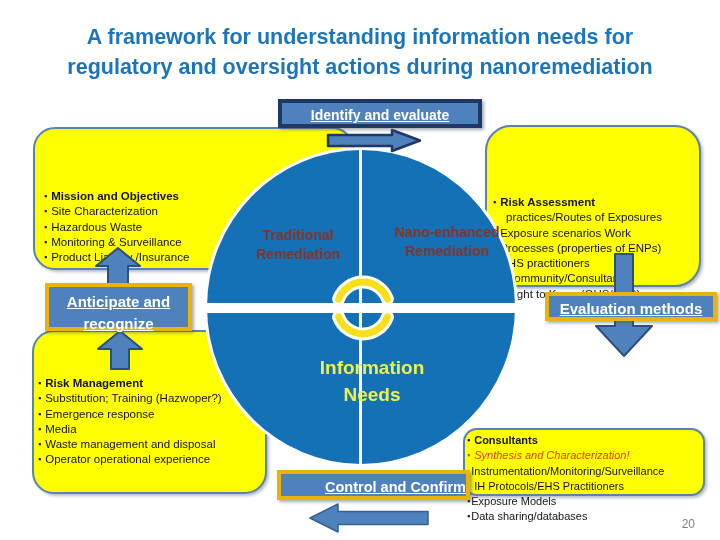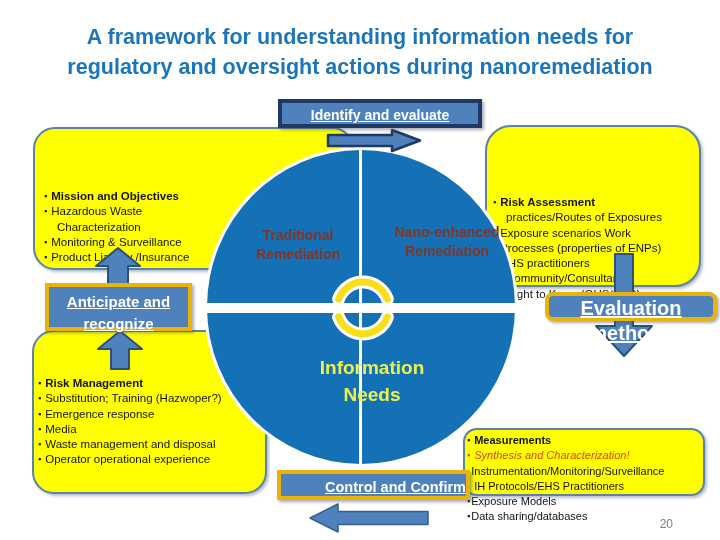--- a/index.html
+++ b/index.html
@@ -45,46 +45,46 @@
   .q-nano{left:374px;top:215px;width:132px;padding-left:7px;}
   .q-info{left:297px;top:354px;width:150px;font-size:19px;line-height:27px;color:#ecf24c;
           font-weight:bold;z-index:5;text-align:center;}
 
   
   .bluebox{background:#4f81bd;border:4px solid #eab308;color:#ffffff;font-weight:bold;
            text-align:center;z-index:7;box-sizing:border-box;
            box-shadow:2px 2px 3px rgba(80,90,110,.5);text-decoration:underline;}
   .bb-identify{left:278px;top:99px;width:204px;height:29px;font-size:14px;line-height:25px;border-color:#1f3864;}
   .bb-anticipate{left:45px;top:283px;width:147px;height:48px;font-size:15px;line-height:22px;padding-top:4px;}
-  .bb-evaluation{left:545px;top:292px;width:172px;height:29px;font-size:20px;line-height:25px;border-radius:8px;}
+  .bb-evaluation{left:545px;top:292px;width:172px;height:29px;font-size:15px;line-height:25px;}
   .bb-control{left:277px;top:470px;width:193px;height:30px;font-size:14.5px;line-height:26px;padding-left:44px;}
 
   
   .arrow{z-index:6;line-height:0;}
-  .pagenum{left:633px;top:517px;width:40px;text-align:right;font-size:12px;color:#7f7f7f;z-index:2;}
+  .pagenum{left:655px;top:517px;width:40px;text-align:right;font-size:12px;color:#7f7f7f;z-index:2;}
 </style>
 </head>
 <body>
 
 <div class="slide">
 
   <div class="abs title">
     <div>A framework for understanding information needs for</div>
     <div>regulatory and oversight actions during nanoremediation</div>
   </div>
 
   <div class="abs ypanel yp-tl"></div>
   <div class="abs ypanel yp-tr"></div>
   <div class="abs ypanel yp-bl"></div>
   <div class="abs ypanel yp-br"></div>
 
   <div class="abs list lst-tl">
     <div class="ln bold"><span class="b">▪</span><span>Mission and Objectives</span></div>
+    <div class="ln"><span class="b">▪</span><span>Site Characterization</span></div>
     <div class="ln"><span class="b">▪</span><span>Hazardous Waste</span></div>
-    <div class="ln cont"><span>Characterization</span></div>
     <div class="ln"><span class="b">▪</span><span>Monitoring &amp; Surveillance</span></div>
     <div class="ln"><span class="b">▪</span><span>Product Liability /Insurance</span></div>
   </div>
 
   <div class="abs list lst-tr">
     <div class="ln bold"><span class="b">▪</span><span>Risk Assessment</span></div>
     <div class="ln cont"><span>practices/Routes of Exposures</span></div>
     <div class="ln"><span class="b">▪</span><span>Exposure scenarios Work</span></div>
     <div class="ln"><span class="b">▪</span><span>Processes (properties of ENPs)</span></div>
     <div class="ln"><span class="b">▪</span><span>EHS practitioners</span></div>
@@ -96,21 +96,21 @@
   <div class="abs list lst-bl">
     <div class="ln bold"><span class="b">▪</span><span>Risk Management</span></div>
     <div class="ln"><span class="b">▪</span><span>Substitution; Training (Hazwoper?)</span></div>
     <div class="ln"><span class="b">▪</span><span>Emergence response</span></div>
     <div class="ln"><span class="b">▪</span><span>Media</span></div>
     <div class="ln"><span class="b">▪</span><span>Waste management and disposal</span></div>
     <div class="ln"><span class="b">▪</span><span>Operator operational experience</span></div>
   </div>
 
   <div class="abs list lst-br">
-    <div class="ln bold"><span class="b">▪</span><span>Measurements</span></div>
+    <div class="ln bold"><span class="b">▪</span><span>Consultants</span></div>
     <div class="ln red"><span class="b">▪</span><span>Synthesis and Characterization!</span></div>
     <div class="ln tight"><span class="b">▪</span><span>Instrumentation/Monitoring/Surveillance</span></div>
     <div class="ln"><span class="b">▪</span><span>IH Protocols/EHS Practitioners</span></div>
     <div class="ln tight"><span class="b">▪</span><span>Exposure Models</span></div>
     <div class="ln tight"><span class="b">▪</span><span>Data sharing/databases</span></div>
   </div>
 
   <div class="abs circle"></div>
   <div class="abs hband"></div>
   <div class="abs vline"></div>

